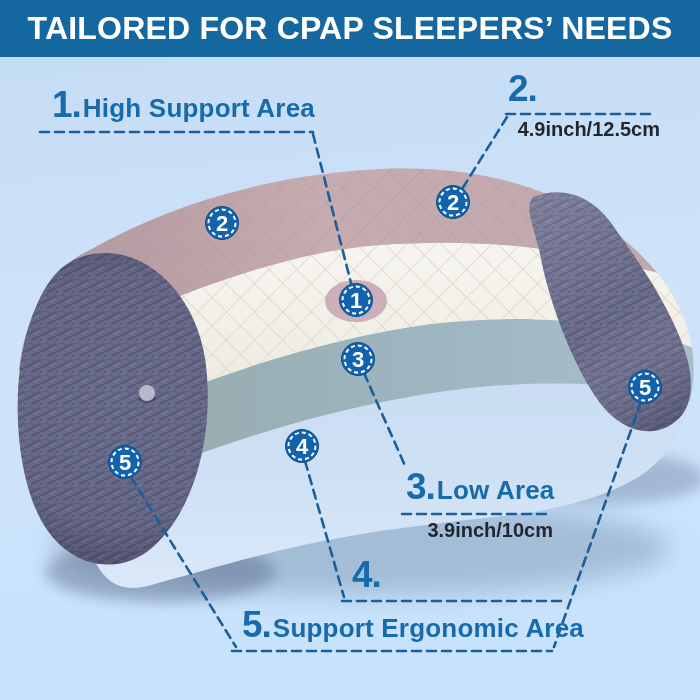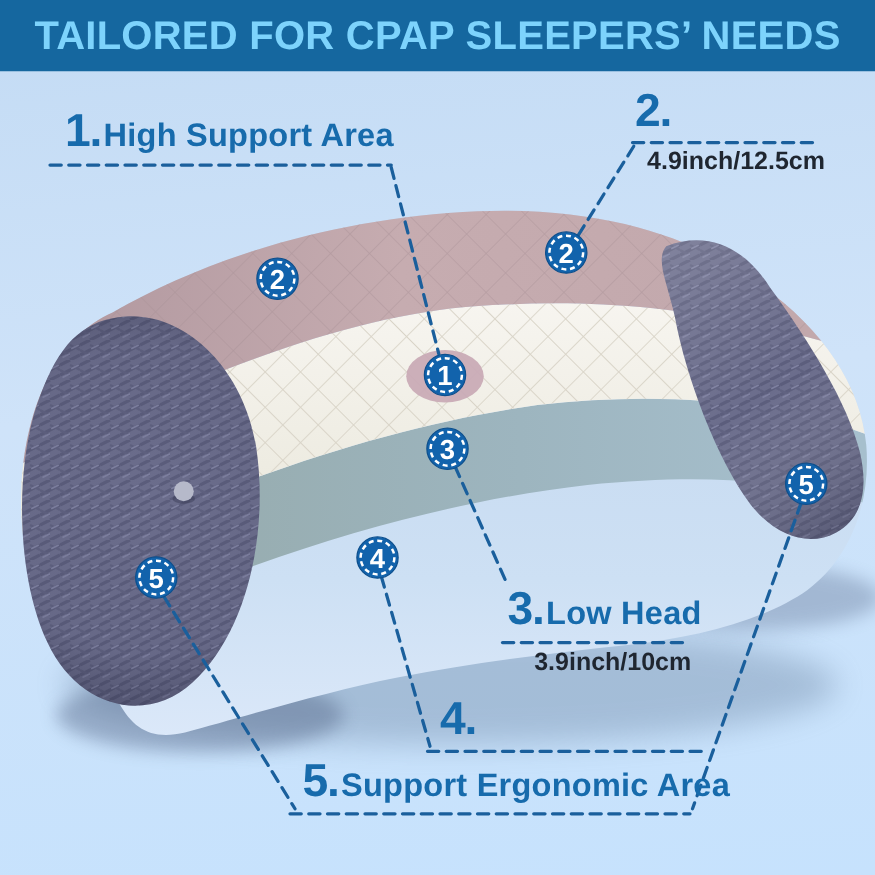--- a/index.html
+++ b/index.html
@@ -6,21 +6,21 @@
   .stage{
     position:relative;width:700px;height:700px;overflow:hidden;
     font-family:"Liberation Sans","DejaVu Sans",sans-serif;
     background:linear-gradient(175deg,#c3dbf4 0%,#cfe3f9 45%,#c6e2fd 100%);
   }
   .header-bar{
     position:absolute;left:0;top:0;width:700px;height:57px;
     background:#15679f;display:flex;align-items:center;justify-content:center;
   }
   .header-title{
-    color:#7dd3fc;font-weight:bold;font-size:32px;letter-spacing:0.2px;white-space:nowrap;
+    color:#ffffff;font-weight:bold;font-size:32px;letter-spacing:0.2px;white-space:nowrap;
   }
   .scene{position:absolute;left:0;top:0;width:700px;height:700px;}
   .callout{
     position:absolute;display:flex;align-items:baseline;color:#176bac;
     font-weight:bold;white-space:nowrap;
   }
   .callout .num{font-size:37px;letter-spacing:-1px;}
   .callout .txt{font-size:26px;margin-left:2px;letter-spacing:0.2px;}
   .measure{
     position:absolute;font-size:20px;font-weight:bold;color:#1f2630;
@@ -191,21 +191,21 @@
     <span class="txt">High Support Area</span>
   </div>
 
   <div class="callout" style="left:508px;top:68px;">
     <span class="num">2.</span>
   </div>
   <div class="measure" style="left:500px;top:118px;width:160px;">4.9inch/12.5cm</div>
 
   <div class="callout" style="left:406px;top:466px;">
     <span class="num">3.</span>
-    <span class="txt">Low Head</span>
+    <span class="txt">Low Area</span>
   </div>
   <div class="measure" style="left:398px;top:519px;width:155px;">3.9inch/10cm</div>
 
   <div class="callout" style="left:352px;top:554px;">
     <span class="num">4.</span>
   </div>
 
   <div class="callout" style="left:242px;top:604px;">
     <span class="num">5.</span>
     <span class="txt">Support Ergonomic Area</span>

